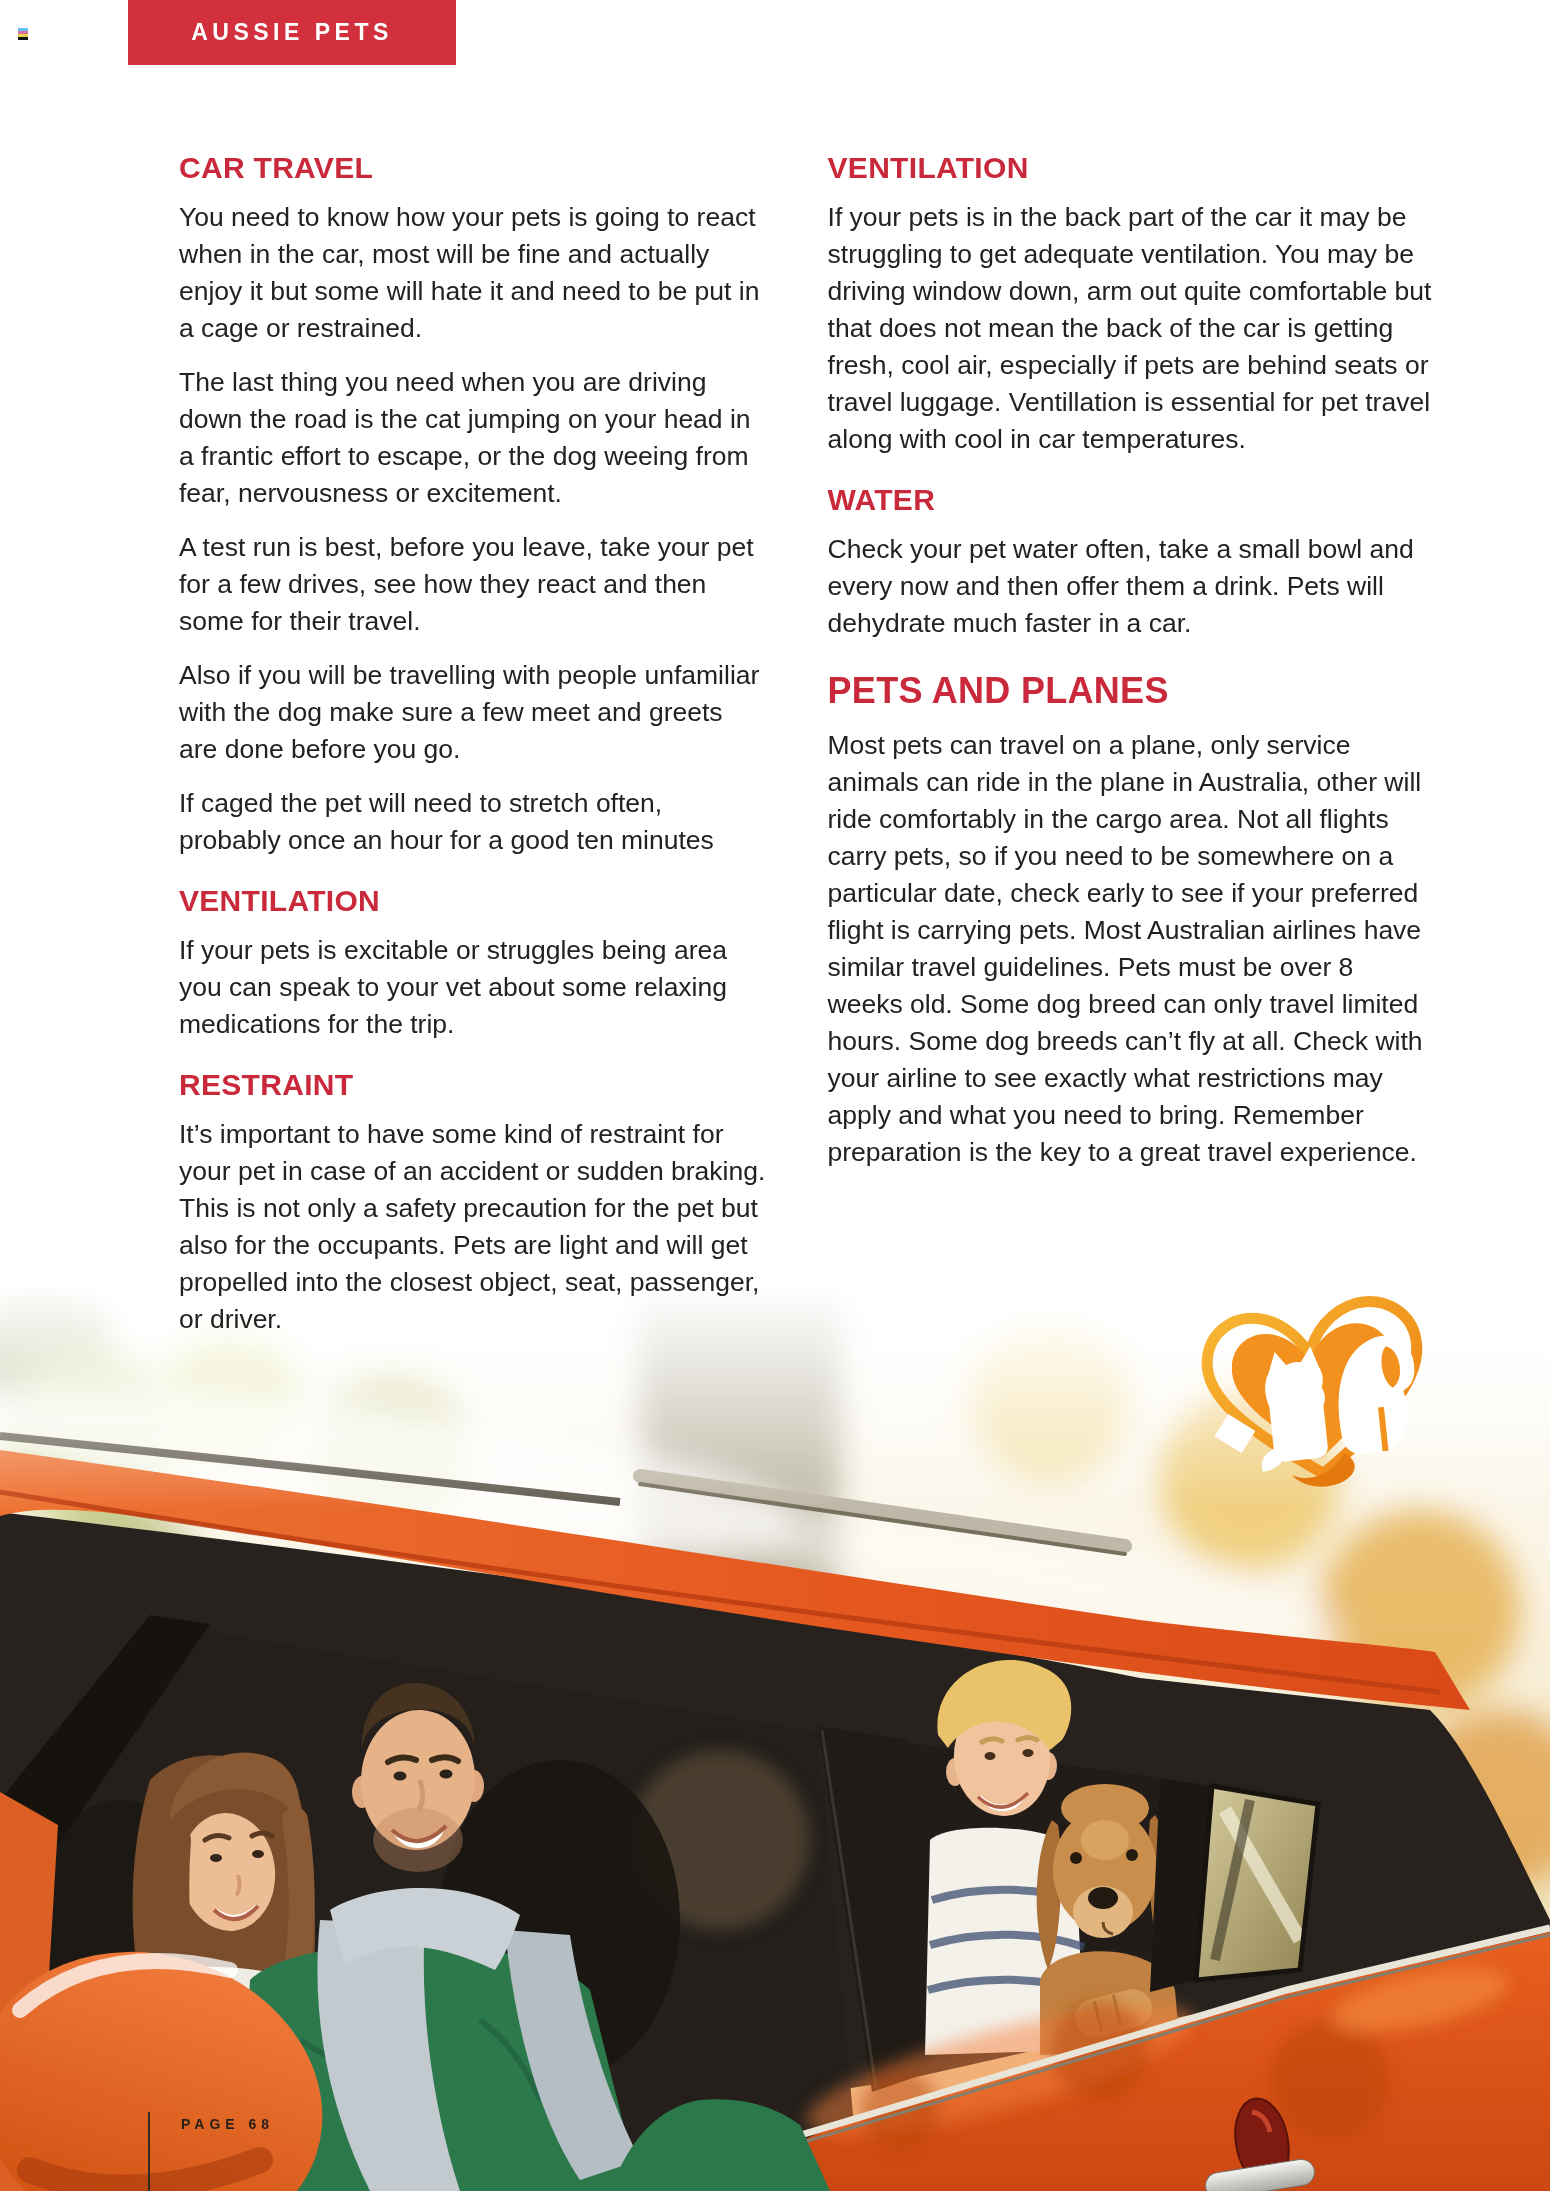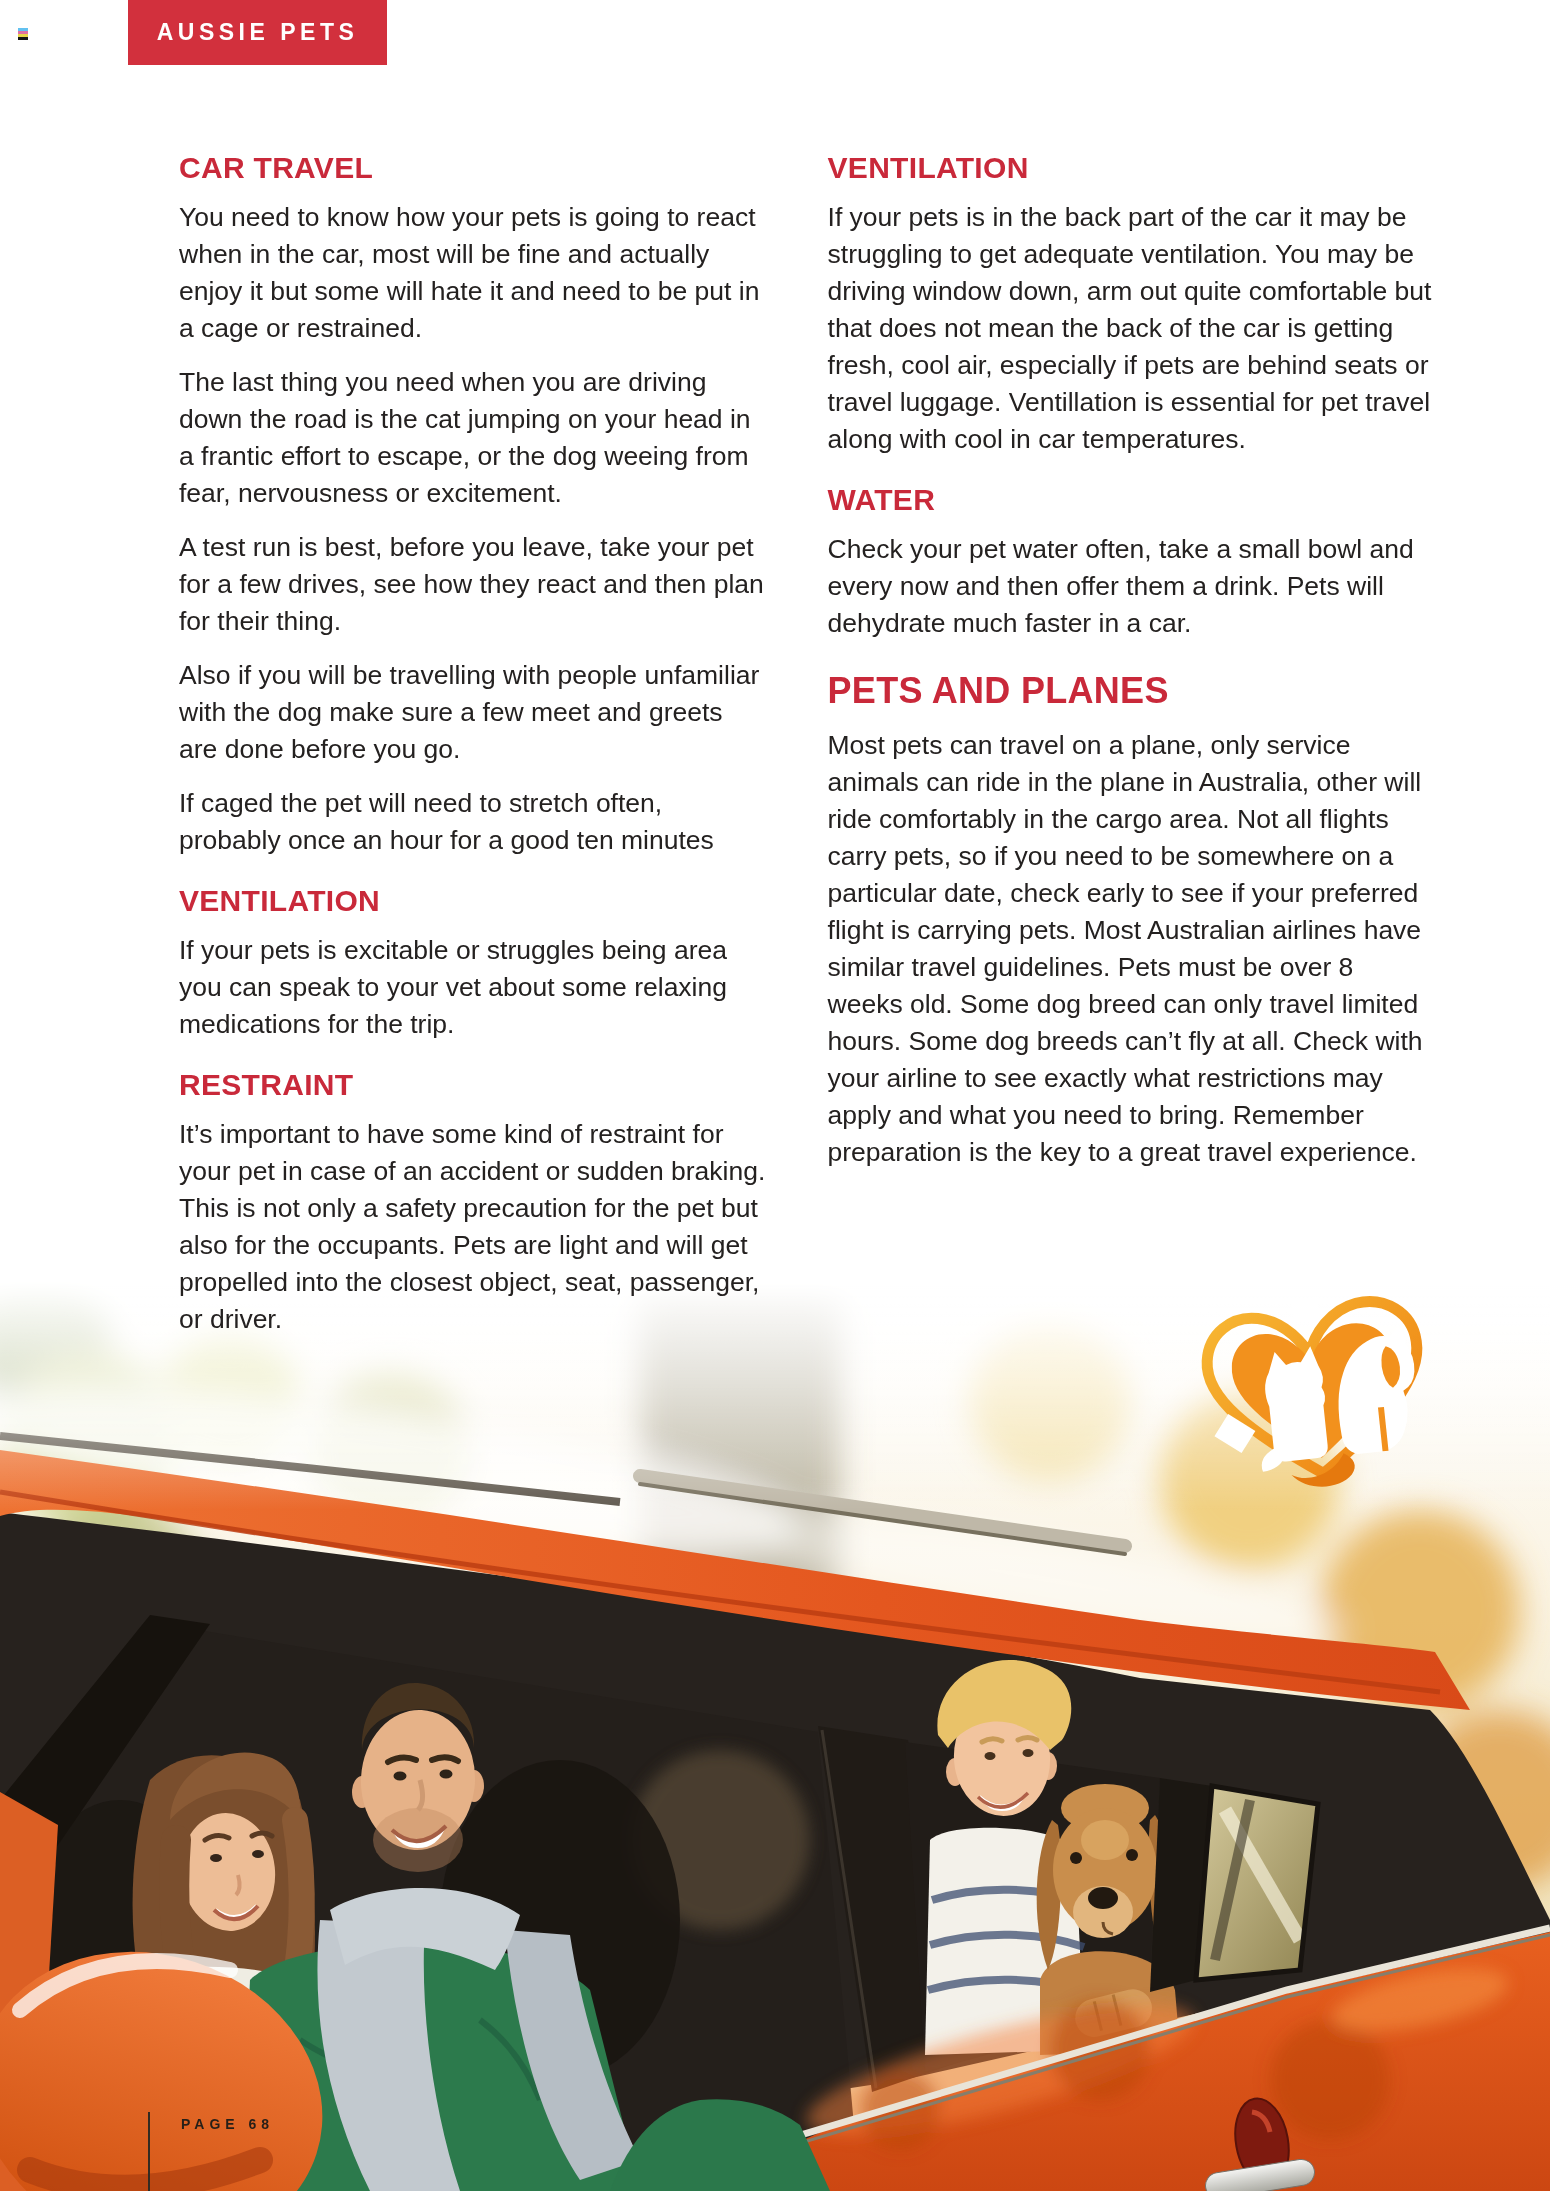--- a/index.html
+++ b/index.html
@@ -2,21 +2,21 @@
 <html><head>
 <meta charset="utf-8">
 <style>
   html,body{margin:0;padding:0;background:#ffffff;}
   .page{position:relative;width:1550px;height:2191px;background:#ffffff;overflow:hidden;
         font-family:"Liberation Sans",sans-serif;}
   
   .reg-mark{position:absolute;left:18px;top:28px;width:10px;z-index:5;}
   .reg-mark span{display:block;height:3px;}
   
-  .badge{position:absolute;left:128px;top:0;width:259px;height:65px;background:#D2303D;
+  .badge{position:absolute;left:128px;top:0;width:328px;height:65px;background:#D2303D;
          color:#ffffff;display:flex;align-items:center;justify-content:center;
          font-size:23px;font-weight:700;letter-spacing:4.5px;z-index:4;}
   
   .columns{position:absolute;left:146px;top:150px;width:1288px;display:flex;gap:28px;z-index:2;}
   .col{font-size:26.5px;line-height:37px;color:#242120;margin-left:33px;}
   .col-left{width:620px;}
   .col-right{width:640px;}
   .sec-h{font-size:30px;line-height:36px;color:#C9293A;margin:24px 0 13px;
          letter-spacing:.3px;font-weight:700;}
   .sec-h.first{margin-top:0;}
@@ -44,21 +44,21 @@
     <span style="background:#151515"></span>
   </div>
 
   <div class="badge">AUSSIE PETS</div>
 
   <div class="columns">
     <div class="col col-left">
       <h3 class="sec-h first">CAR TRAVEL</h3>
       <p>You need to know how your pets is going to react when in the car, most will be fine and actually enjoy it but some will hate it and need to be put in a cage or restrained.</p>
       <p>The last thing you need when you are driving down the road is the cat jumping on your head in a frantic effort to escape, or the dog weeing from fear, nervousness or excitement.</p>
-      <p>A test run is best, before you leave, take your pet for a few drives, see how they react and then plan for their thing.</p>
+      <p>A test run is best, before you leave, take your pet for a few drives, see how they react and then some for their travel.</p>
       <p>Also if you will be travelling with people unfamiliar with the dog make sure a few meet and greets are done before you go.</p>
 
       <p>If caged the pet will need to stretch often, probably once an hour for a good ten minutes</p>
 
       <h3 class="sec-h">VENTILATION</h3>
       <p>If your pets is excitable or struggles being area you can speak to your vet about some relaxing medications for the trip.</p>
 
       <h3 class="sec-h">RESTRAINT</h3>
       <p>It’s important to have some kind of restraint for your pet in case of an accident or sudden braking. This is not only a safety precaution for the pet but also for the occupants. Pets are light and will get propelled into the closest object, seat, passenger, or driver.</p>
     </div>

